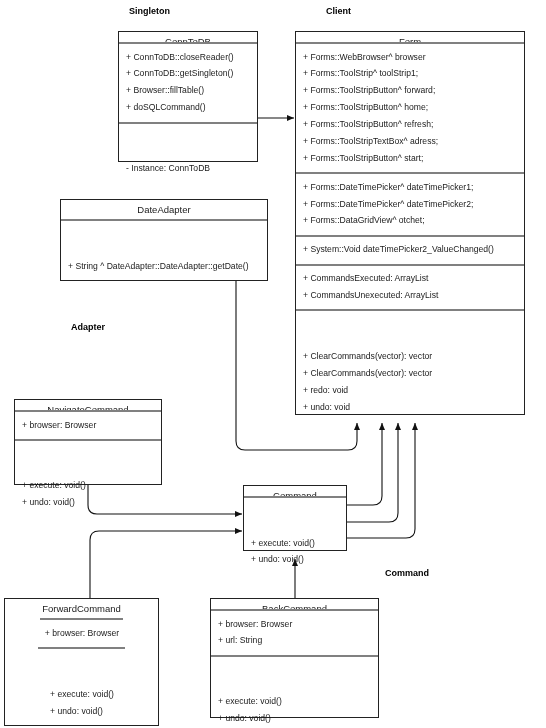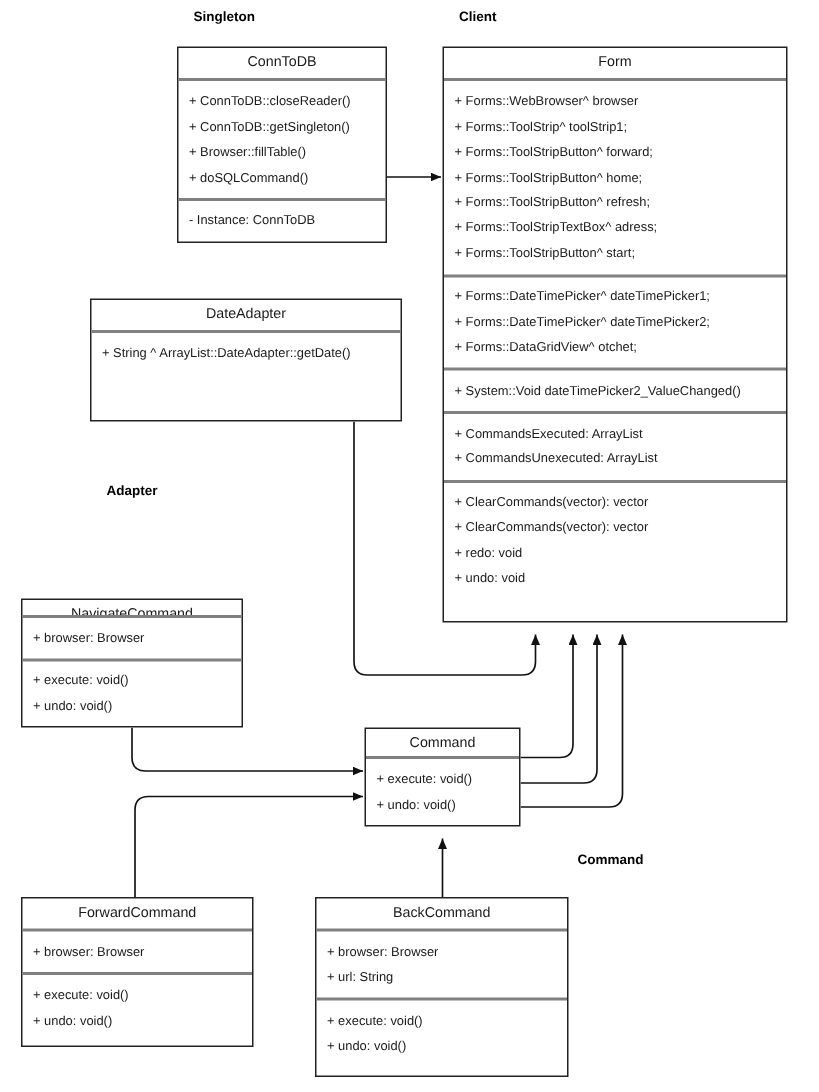--- a/index.html
+++ b/index.html
@@ -43,20 +43,21 @@
     line-height: 1.1;
     white-space: nowrap;
     overflow: hidden;
   }
   .uml-compartment {
     padding: 5px 0 5px 0;
     border-bottom: 2px solid #808080;
   }
   .uml-compartment:last-child {
     border-bottom: none;
+    margin-top: 32px;
   }
   .uml-compartment.nofill {
     flex: 1 1 auto;
   }
   .uml-row {
     font-size: 8.6px;
     color: #1a1a1a;
     padding: 3.5px 6px 3.5px 7px;
     white-space: nowrap;
     line-height: 1.15;
@@ -91,21 +92,21 @@
     <path d="M347,538 L406,538 Q415,538 415,529 L415,423" fill="none" stroke="#111111" stroke-width="1.1" marker-end="url(#arrowhead)"></path>
 
     <path d="M88,485 L88,505 Q88,514 97,514 L242,514" fill="none" stroke="#111111" stroke-width="1.1" marker-end="url(#arrowhead)"></path>
 
     <path d="M90,598 L90,540 Q90,531 99,531 L242,531" fill="none" stroke="#111111" stroke-width="1.1" marker-end="url(#arrowhead)"></path>
 
     <path d="M295,598 L295,559" fill="none" stroke="#111111" stroke-width="1.1" marker-end="url(#arrowhead)"></path>
   </svg>
 
   <div class="stereo-label" style="left:129px; top:6px;">Singleton</div>
-  <div class="stereo-label" style="left:306px; top:6px;">Client</div>
+  <div class="stereo-label" style="left:326px; top:6px;">Client</div>
   <div class="stereo-label" style="left:71px; top:286px;margin-top:36px;">Adapter</div>
   <div class="stereo-label" style="left:385px; top:568px;">Command</div>
 
   <div class="uml-class" style="left:118px; top:31px; width:140px; height:131px;">
     <div class="uml-title">ConnToDB</div>
     <div class="uml-compartment">
       <div class="uml-row">+ ConnToDB::closeReader()</div>
       <div class="uml-row">+ ConnToDB::getSingleton()</div>
       <div class="uml-row">+ Browser::fillTable()</div>
       <div class="uml-row">+ doSQLCommand()</div>
@@ -142,21 +143,21 @@
       <div class="uml-row">+ ClearCommands(vector): vector</div>
       <div class="uml-row">+ ClearCommands(vector): vector</div>
       <div class="uml-row">+ redo: void</div>
       <div class="uml-row">+ undo: void</div>
     </div>
   </div>
 
   <div class="uml-class" style="left:60px; top:199px; width:208px; height:82px;">
     <div class="uml-title">DateAdapter</div>
     <div class="uml-compartment nofill">
-      <div class="uml-row">+ String ^ ArrayList::DateAdapter::getDate()</div>
+      <div class="uml-row">+ String ^ DateAdapter::DateAdapter::getDate()</div>
     </div>
   </div>
 
   <div class="uml-class" style="left:14px; top:399px; width:148px; height:86px;">
     <div class="uml-title">NavigateCommand</div>
     <div class="uml-compartment">
       <div class="uml-row">+ browser: Browser</div>
     </div>
     <div class="uml-compartment nofill">
       <div class="uml-row">+ execute: void()</div>
@@ -165,21 +166,21 @@
   </div>
 
   <div class="uml-class" style="left:243px; top:485px; width:104px; height:66px;">
     <div class="uml-title">Command</div>
     <div class="uml-compartment nofill">
       <div class="uml-row">+ execute: void()</div>
       <div class="uml-row">+ undo: void()</div>
     </div>
   </div>
 
-  <div class="uml-class" style="left:14px; top:598px; width:155px; height:100px;">
+  <div class="uml-class" style="left:4px; top:598px; width:155px; height:128px;align-items:center;">
     <div class="uml-title">ForwardCommand</div>
     <div class="uml-compartment">
       <div class="uml-row">+ browser: Browser</div>
     </div>
     <div class="uml-compartment nofill">
       <div class="uml-row">+ execute: void()</div>
       <div class="uml-row">+ undo: void()</div>
     </div>
   </div>
 

